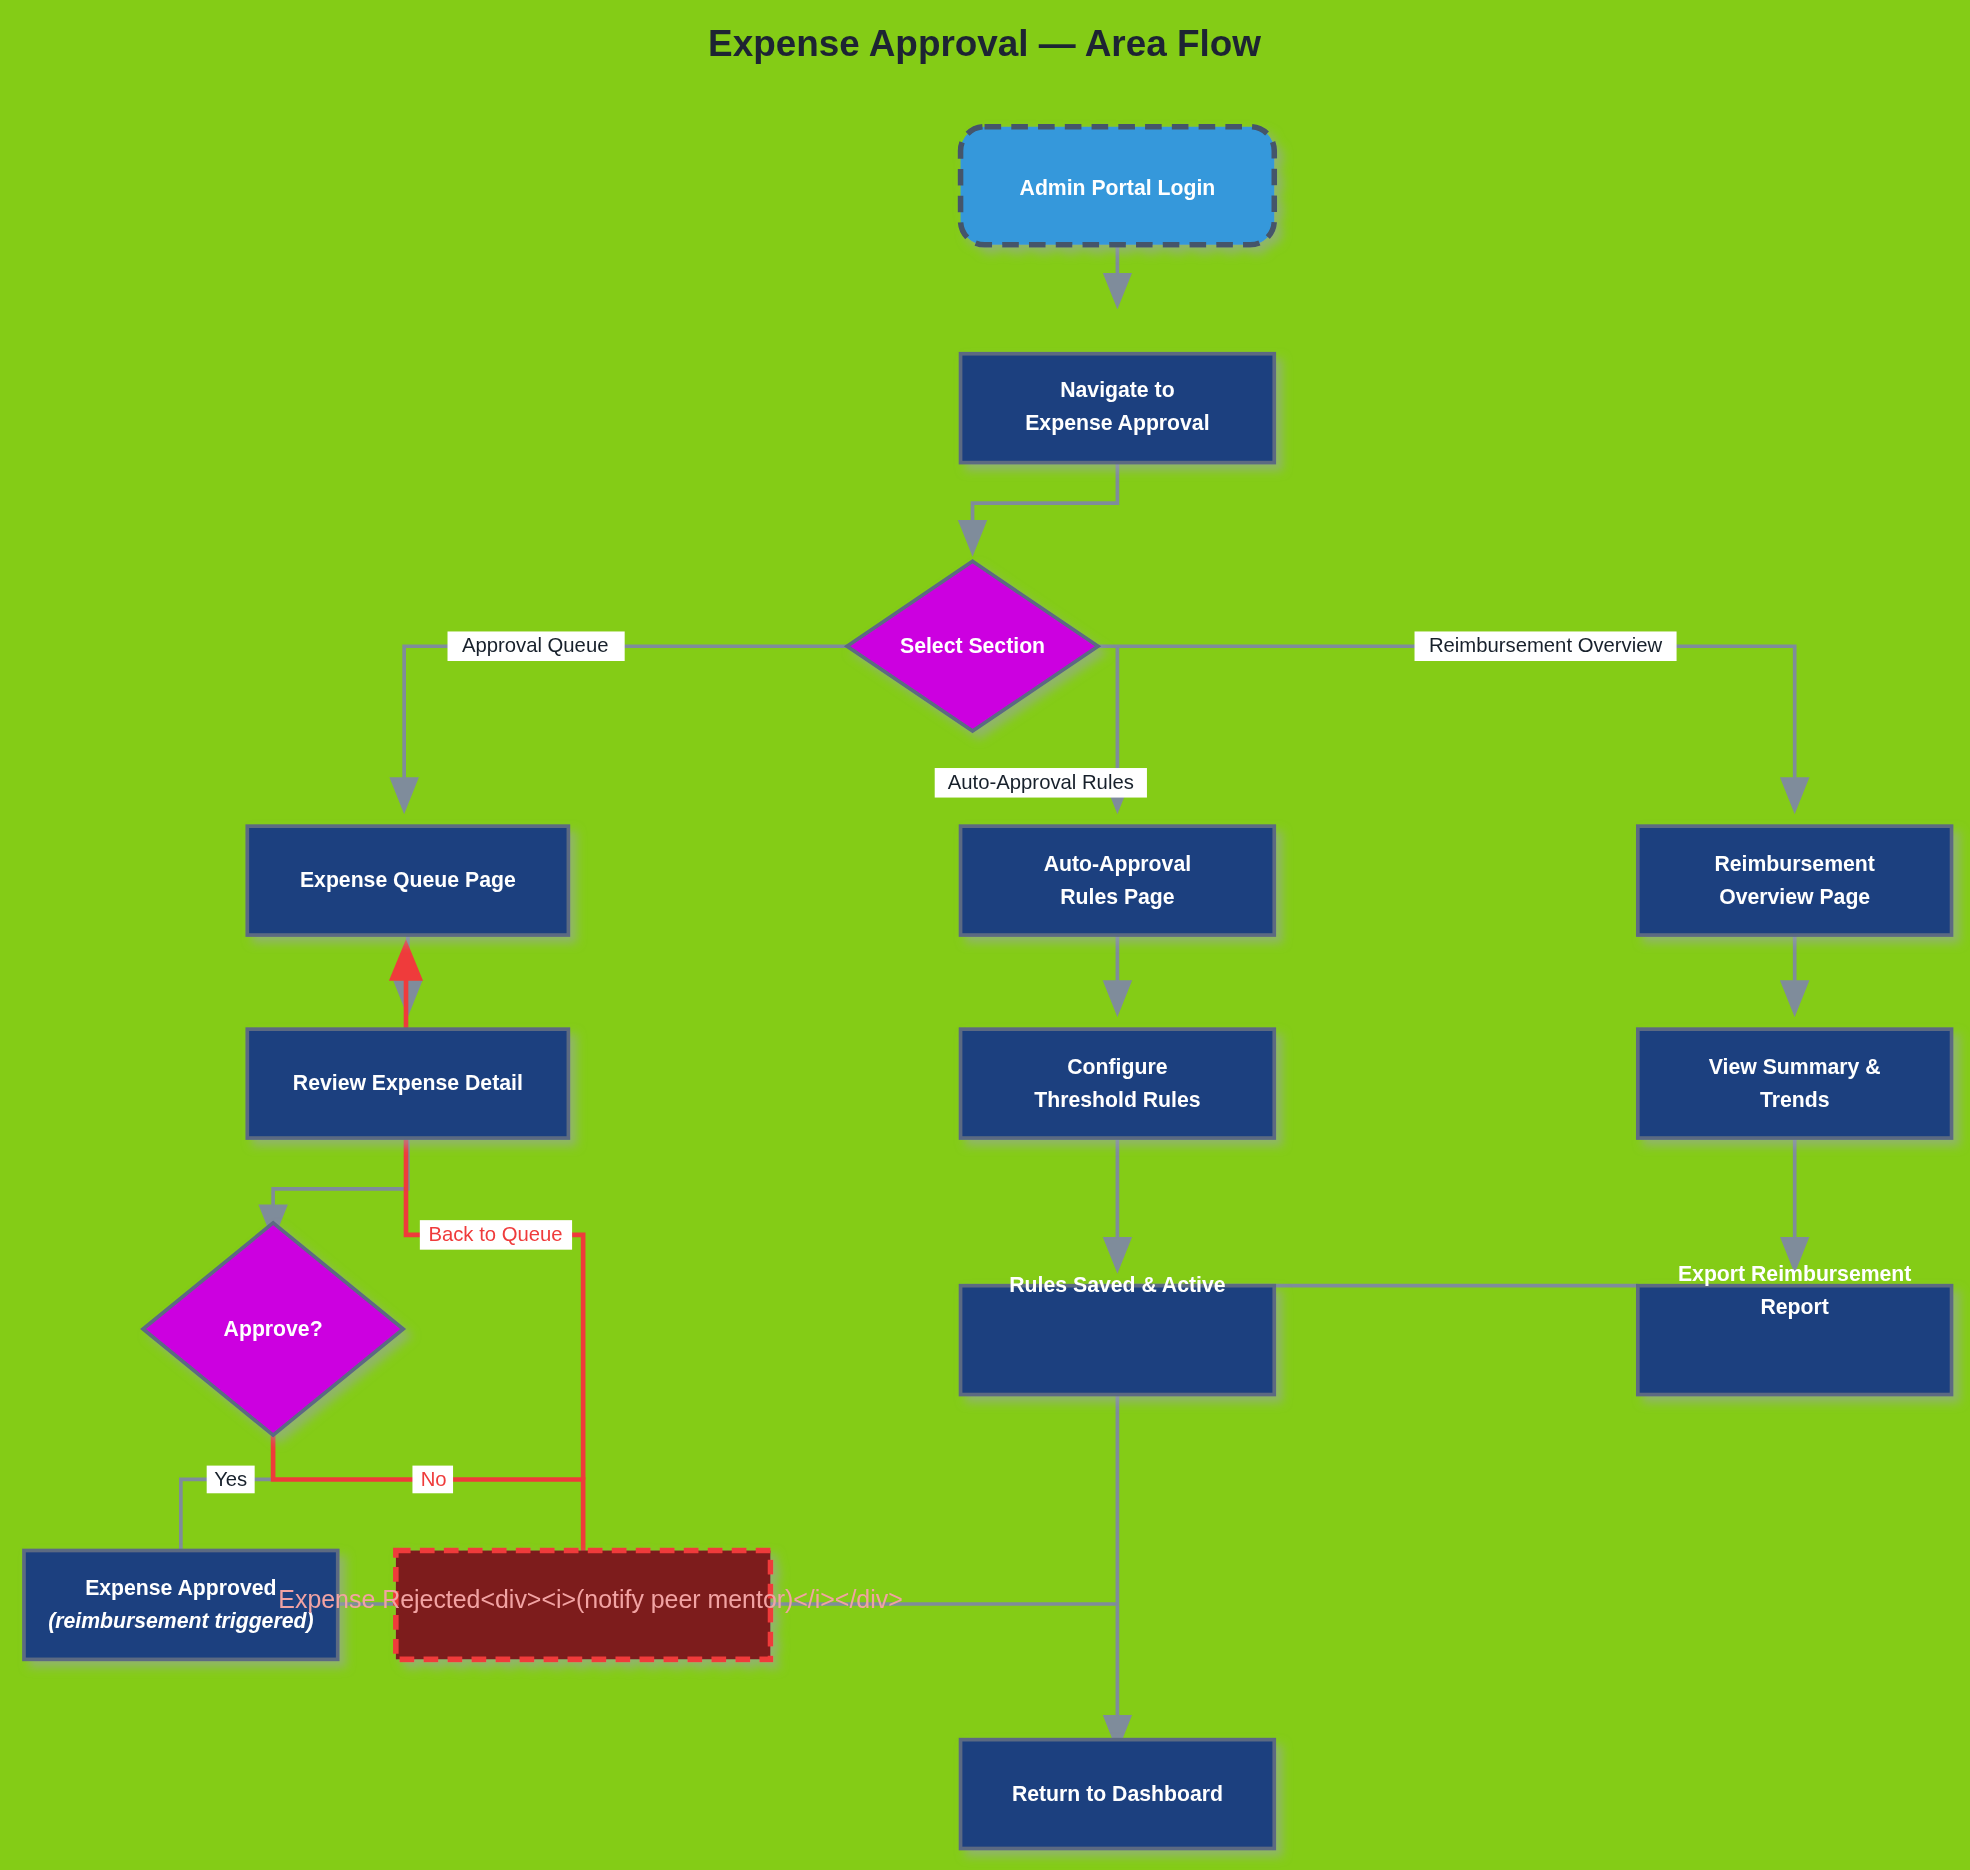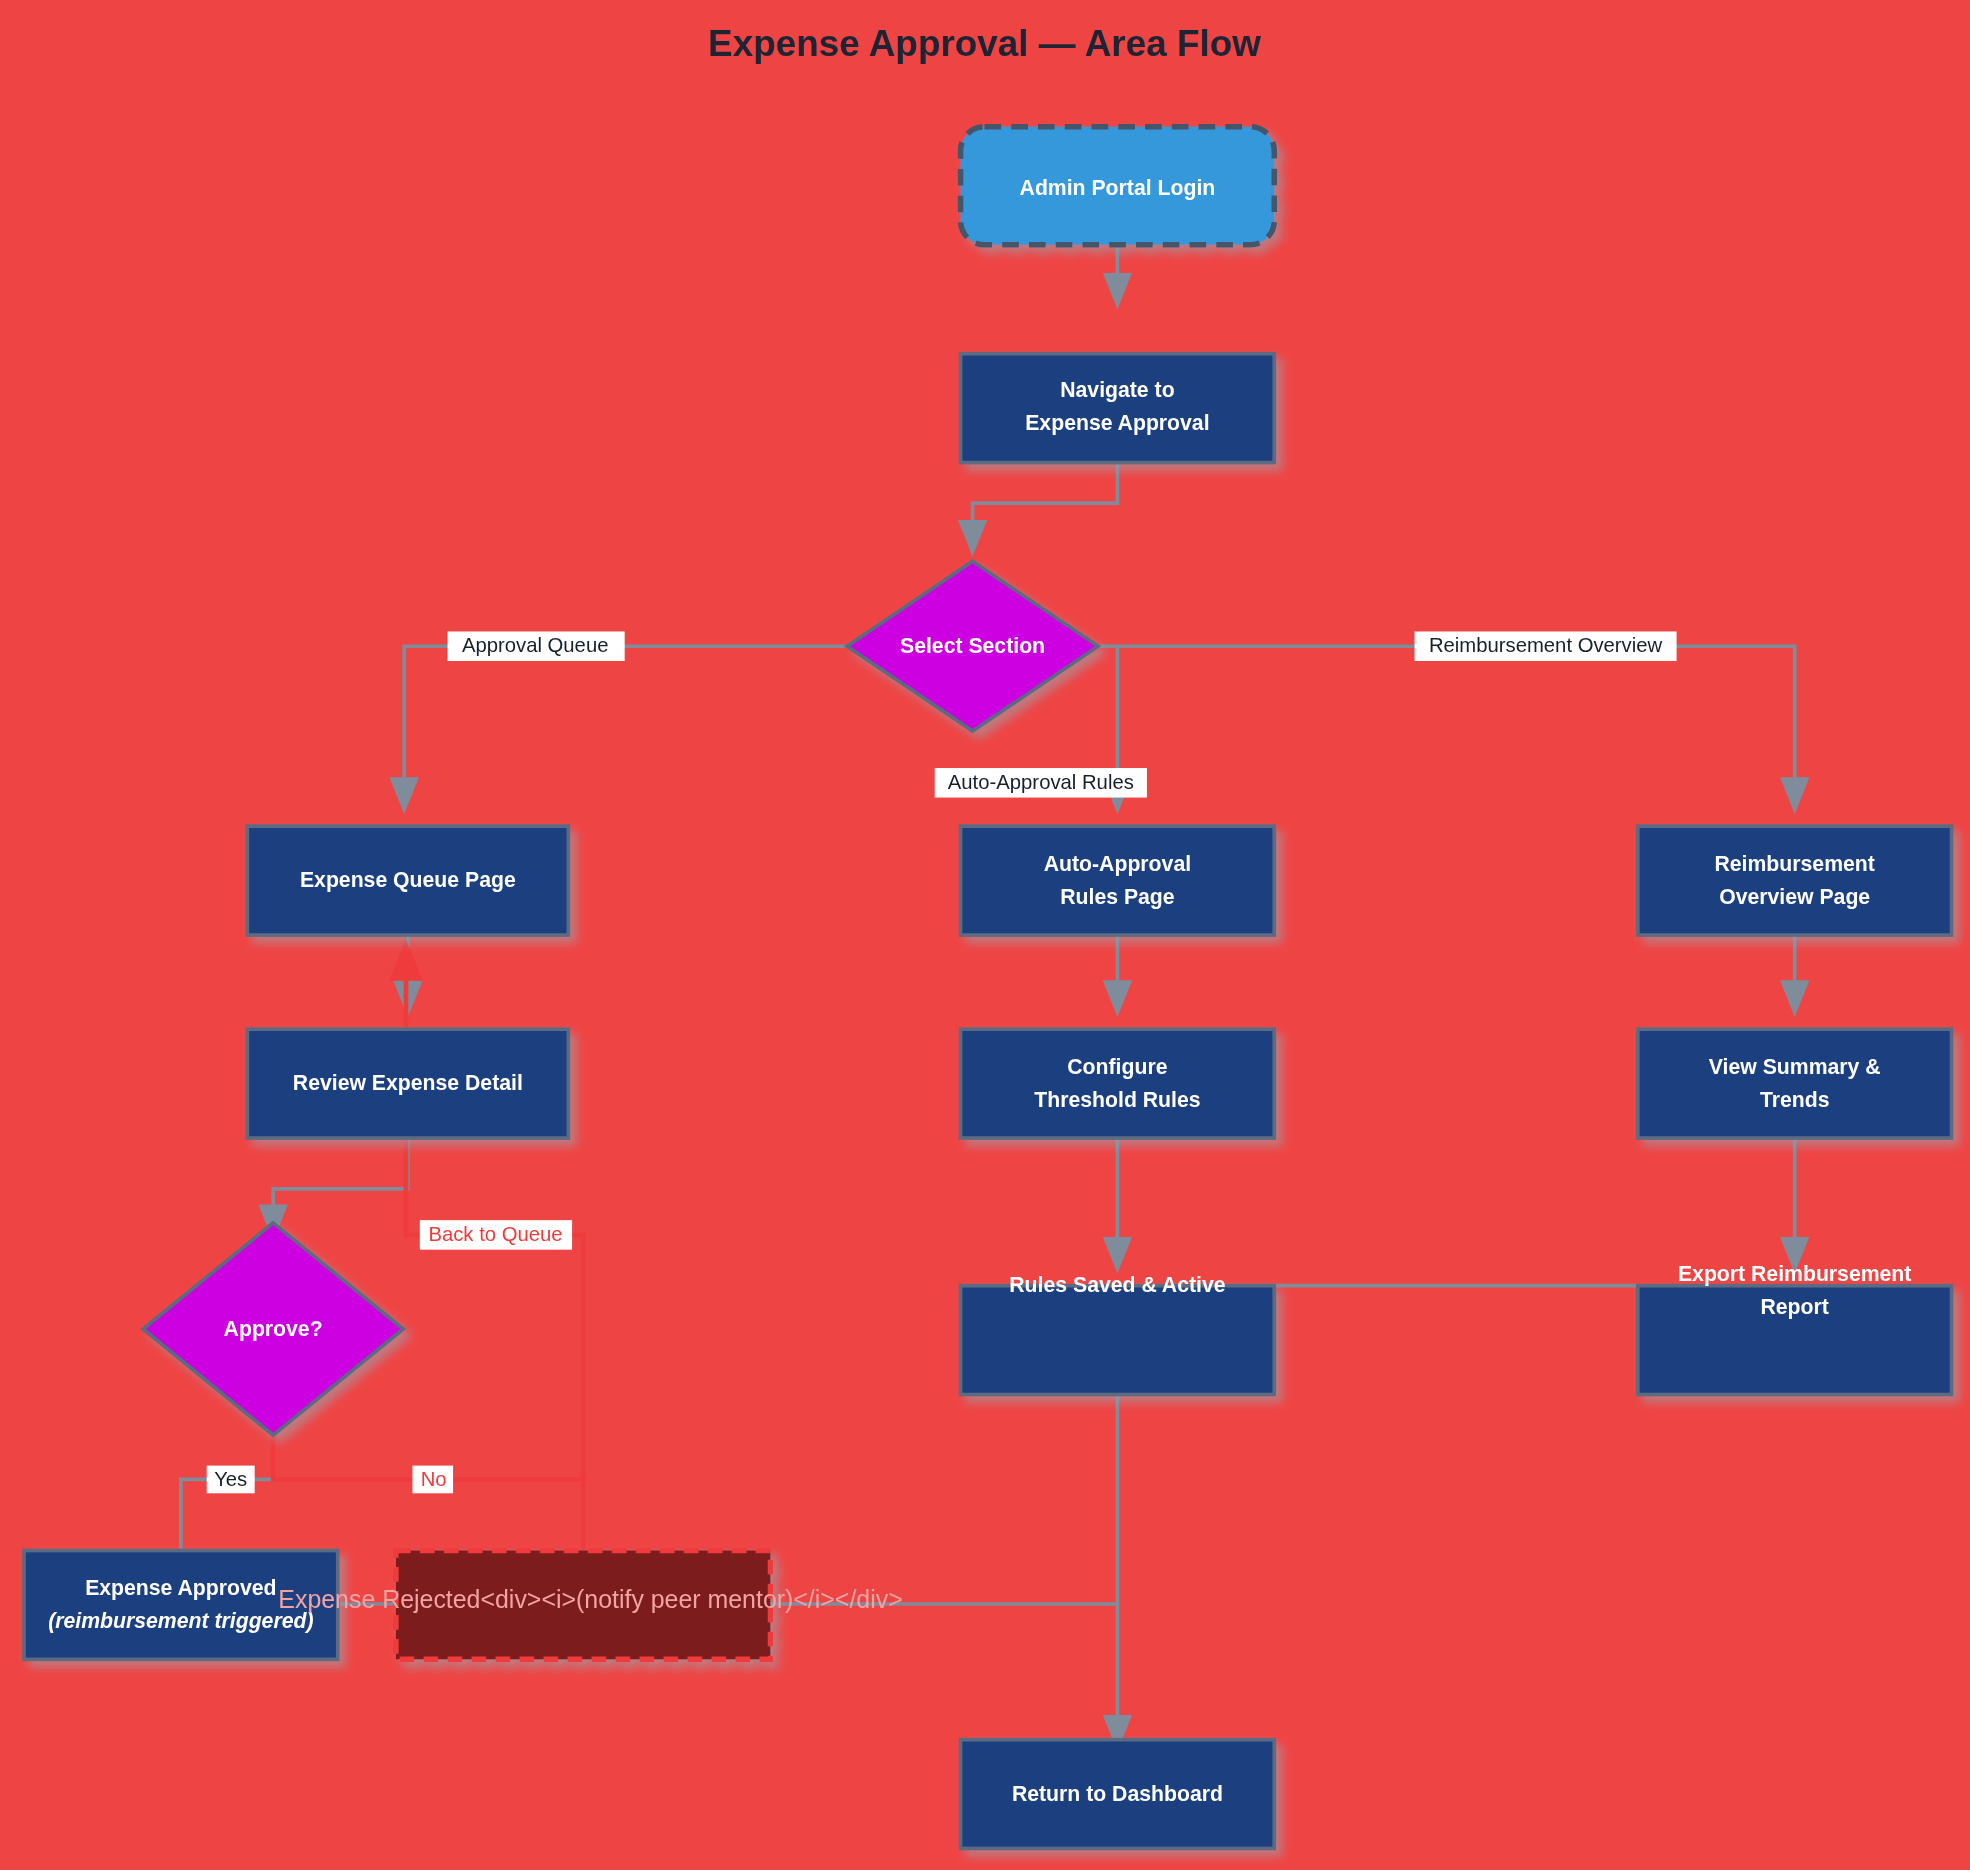--- a/index.html
+++ b/index.html
@@ -10,21 +10,21 @@
   body {
     font-family: "Liberation Sans", sans-serif;
     width: 1970px;
     height: 1871px;
     overflow: hidden;
   }
   #canvas {
     position: relative;
     width: 1970px;
     height: 1871px;
-    background: #ef4444;
+    background: #84cc16;
   }
   #flow-svg {
     position: absolute;
     top: 0;
     left: 0;
     width: 1970px;
     height: 1871px;
   }
   .diagram-title {
     font-size: 40px;

